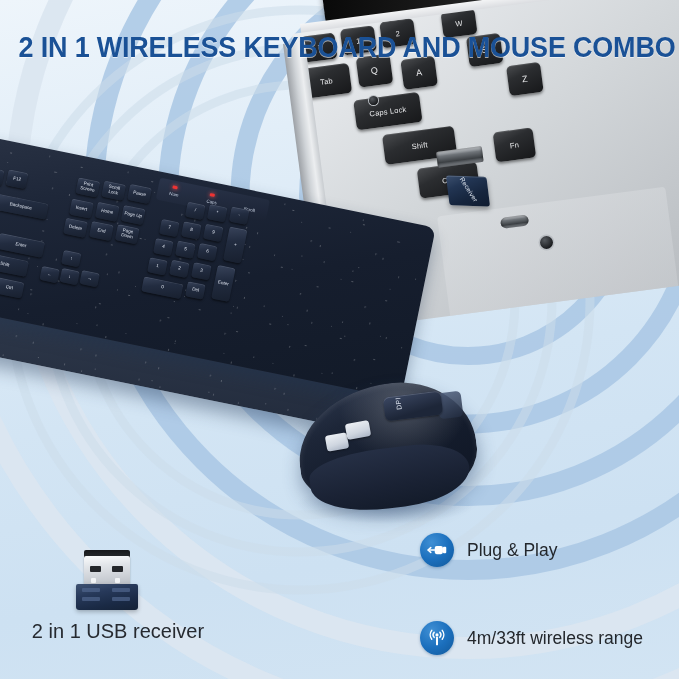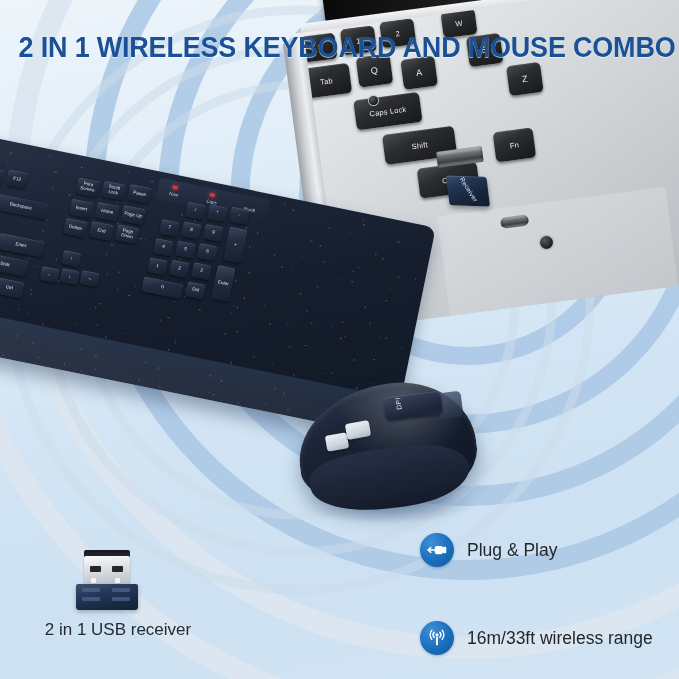--- a/index.html
+++ b/index.html
@@ -174,21 +174,21 @@
   .recv-slot{position:absolute;width:11px;height:6px;background:#24262a;border-radius:1px;}
   .recv-pin{position:absolute;width:5px;height:5px;background:#f2f4f6;border-radius:1px;}
   .recv-body{
     position:absolute;left:4px;top:36px;width:62px;height:26px;border-radius:2px 2px 3px 3px;
     background:linear-gradient(168deg,#3e5272 0%,#27395a 34%,#1a2a45 70%,#152236 100%);
     box-shadow:0 2px 4px rgba(0,0,0,.25);
   }
   .recv-notch{position:absolute;background:#4d638a;border-radius:1px;opacity:.75;}
   .recv-caption{
     position:absolute;left:18px;top:620px;width:200px;text-align:center;
-    color:#262a30;font-size:17px;
+    color:#262a30;font-size:20px;
   }
 
   
   .feat{position:absolute;display:flex;align-items:center;gap:13px;}
   .fic{
     width:34px;height:34px;border-radius:50%;
     background:radial-gradient(circle at 34% 28%,#3f8fd4 0%,#1b6fbd 52%,#125899 100%);
     display:flex;align-items:center;justify-content:center;flex:0 0 34px;
     box-shadow:0 1px 3px rgba(20,70,120,.35);
   }
@@ -387,20 +387,20 @@
     <span class="fic">
       <svg width="22" height="22" viewBox="0 0 24 24" fill="none" stroke="#ffffff" stroke-width="1.6" stroke-linecap="round">
         <rect x="10.9" y="10.5" width="2.2" height="9.5" rx="1" fill="#fff" stroke="none"></rect>
         <circle cx="12" cy="8.6" r="1.7" fill="#fff" stroke="none"></circle>
         <path d="M8.9 11.3a4.2 4.2 0 0 1 0-5.6"></path>
         <path d="M15.1 5.7a4.2 4.2 0 0 1 0 5.6"></path>
         <path d="M6.3 13.3a7.6 7.6 0 0 1 0-9.6"></path>
         <path d="M17.7 3.7a7.6 7.6 0 0 1 0 9.6"></path>
       </svg>
     </span>
-    <span class="flbl">16m/33ft wireless range</span>
+    <span class="flbl">4m/33ft wireless range</span>
   </div>
 
   <div class="title-band">
     <div class="title">2 IN 1 WIRELESS KEYBOARD AND MOUSE COMBO</div>
   </div>
 
 </div>
 
 </body></html>

